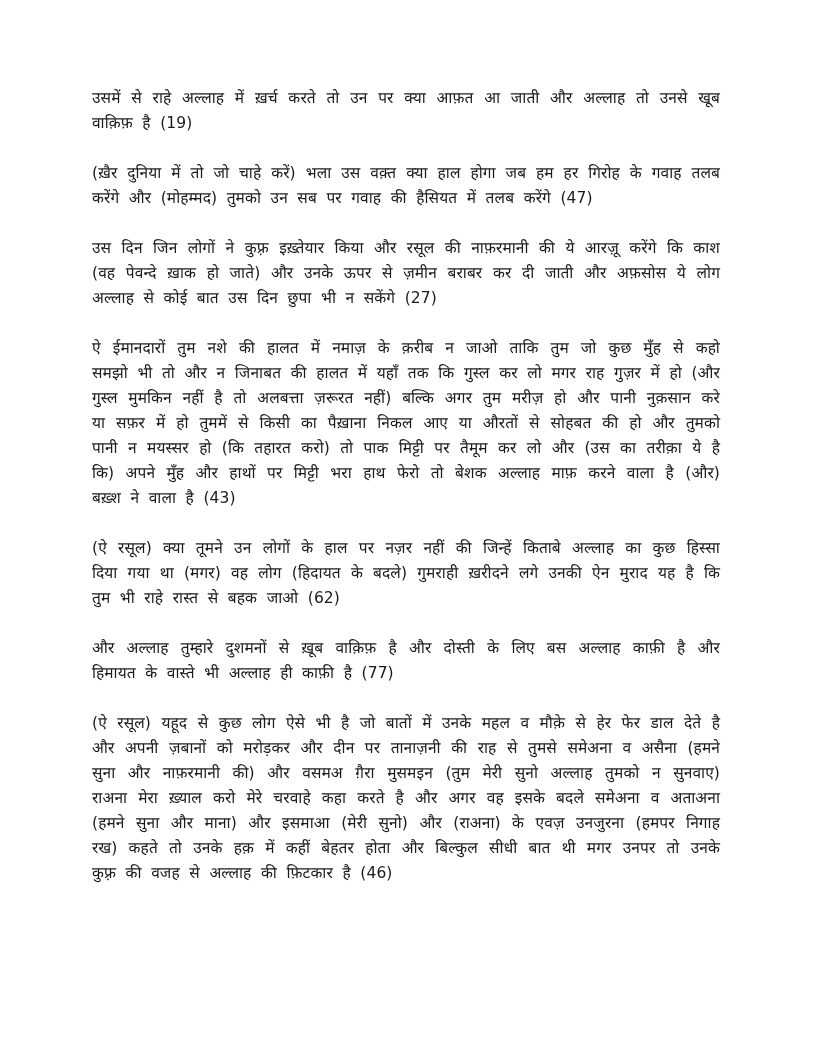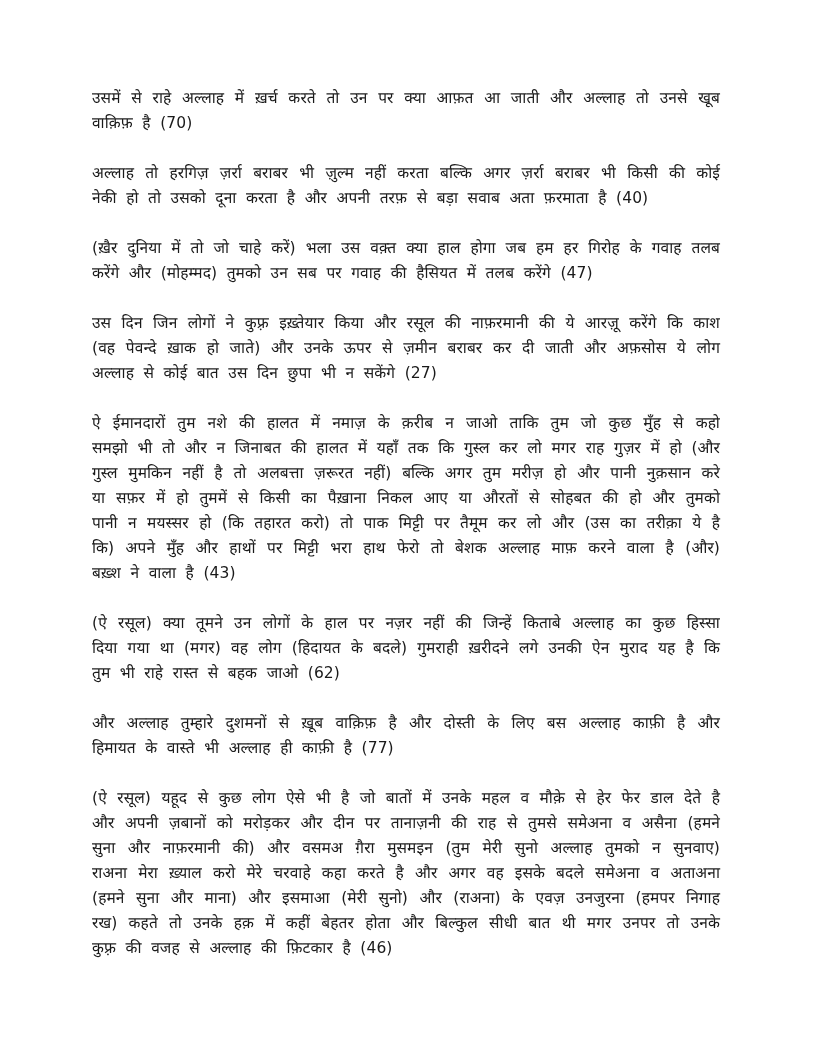--- a/index.html
+++ b/index.html
@@ -25,21 +25,20 @@
     text-align: justify;
     text-justify: inter-word;
     word-spacing: 4.5px;
     letter-spacing: 0.1px;
   }
 </style>
 </head>
 <body>
 
 <div class="page" lang="hi">
-  <p class="para">उसमें से राहे अल्लाह में ख़र्च करते तो उन पर क्या आफ़त आ जाती और अल्लाह तो उनसे खूब वाक़िफ़ है (70)</p>
-  <p class="para">अल्लाह तो हरगिज़ ज़र्रा बराबर भी ज़ुल्म नहीं करता बल्कि अगर ज़र्रा बराबर भी किसी की कोई नेकी हो तो उसको दूना करता है और अपनी तरफ़ से बड़ा सवाब अता फ़रमाता है (40)</p>
+  <p class="para">उसमें से राहे अल्लाह में ख़र्च करते तो उन पर क्या आफ़त आ जाती और अल्लाह तो उनसे खूब वाक़िफ़ है (19)</p>
   <p class="para">(ख़ैर दुनिया में तो जो चाहे करें) भला उस वक़्त क्या हाल होगा जब हम हर गिरोह के गवाह तलब करेंगे और (मोहम्मद) तुमको उन सब पर गवाह की हैसियत में तलब करेंगे (47)</p>
   <p class="para">उस दिन जिन लोगों ने कुफ़्र इख़्तेयार किया और रसूल की नाफ़रमानी की ये आरज़ू करेंगे कि काश (वह पेवन्दे ख़ाक हो जाते) और उनके ऊपर से ज़मीन बराबर कर दी जाती और अफ़सोस ये लोग अल्लाह से कोई बात उस दिन छुपा भी न सकेंगे (27)</p>
   <p class="para">ऐ ईमानदारों तुम नशे की हालत में नमाज़ के क़रीब न जाओ ताकि तुम जो कुछ मुँह से कहो समझो भी तो और न जिनाबत की हालत में यहाँ तक कि गुस्ल कर लो मगर राह गुज़र में हो (और गुस्ल मुमकिन नहीं है तो अलबत्ता ज़रूरत नहीं) बल्कि अगर तुम मरीज़ हो और पानी नुक़सान करे या सफ़र में हो तुममें से किसी का पैख़ाना निकल आए या औरतों से सोहबत की हो और तुमको पानी न मयस्सर हो (कि तहारत करो) तो पाक मिट्टी पर तैमूम कर लो और (उस का तरीक़ा ये है कि) अपने मुँह और हाथों पर मिट्टी भरा हाथ फेरो तो बेशक अल्लाह माफ़ करने वाला है (और) बख़्श ने वाला है (43)</p>
   <p class="para">(ऐ रसूल) क्या तूमने उन लोगों के हाल पर नज़र नहीं की जिन्हें किताबे अल्लाह का कुछ हिस्सा दिया गया था (मगर) वह लोग (हिदायत के बदले) गुमराही ख़रीदने लगे उनकी ऐन मुराद यह है कि तुम भी राहे रास्त से बहक जाओ (62)</p>
   <p class="para">और अल्लाह तुम्हारे दुशमनों से ख़ूब वाक़िफ़ है और दोस्ती के लिए बस अल्लाह काफ़ी है और हिमायत के वास्ते भी अल्लाह ही काफ़ी है (77)</p>
   <p class="para">(ऐ रसूल) यहूद से कुछ लोग ऐसे भी है जो बातों में उनके महल व मौक़े से हेर फेर डाल देते है और अपनी ज़बानों को मरोड़कर और दीन पर तानाज़नी की राह से तुमसे समेअना व असैना (हमने सुना और नाफ़रमानी की) और वसमअ ग़ैरा मुसमइन (तुम मेरी सुनो अल्लाह तुमको न सुनवाए) राअना मेरा ख़्याल करो मेरे चरवाहे कहा करते है और अगर वह इसके बदले समेअना व अताअना (हमने सुना और माना) और इसमाआ (मेरी सुनो) और (राअना) के एवज़ उनजुरना (हमपर निगाह रख) कहते तो उनके हक़ में कहीं बेहतर होता और बिल्कुल सीधी बात थी मगर उनपर तो उनके कुफ़्र की वजह से अल्लाह की फ़िटकार है (46)</p>
 </div>
 
 </body></html>

